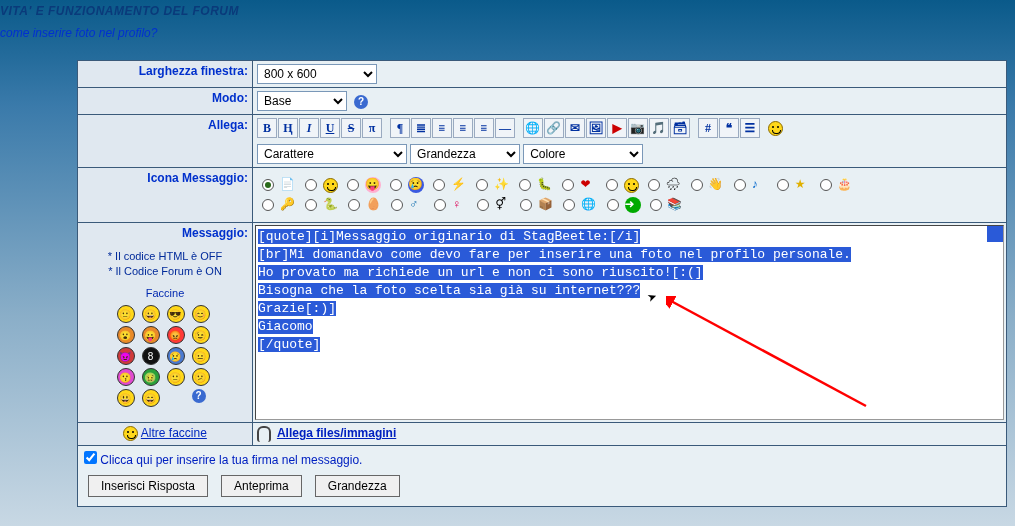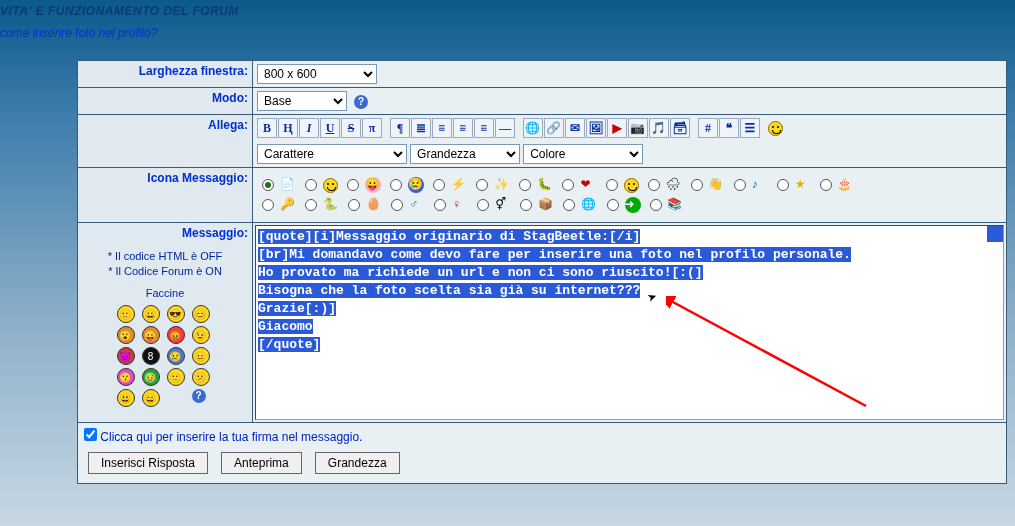--- a/index.html
+++ b/index.html
@@ -145,21 +145,21 @@
     font-size: 13px;
     padding: 2px;
     overflow: hidden;
   }
   .msg-area .hl {
     background: #2a5ad8;
     color: #fff;
     display: inline;
     line-height: 18px;
   }
-  .msg-area .line { margin-bottom: 0px; white-space: pre; font-weight: bold; }
+  .msg-area .line { margin-bottom: 0px; white-space: pre; }
   .scroll-handle {
     position:absolute;
     right:0; top:0;
     width:16px; height:16px;
     background:#2a5ad8;
   }
   .cursor-arrow {
     position:absolute;
     left:392px;
     top:62px;
@@ -371,20 +371,30 @@
                 <marker id="ah" markerWidth="8" markerHeight="8" refX="1" refY="3" orient="auto">
                   <path d="M0,0 L0,6 L7,3 z" fill="#ff0000"></path>
                 </marker>
               </defs>
           <line x1="200" y1="110" x2="5" y2="5" stroke="#ff0000" stroke-width="2.5" marker-end="url(#ah)"></line>
         </svg>
       </div>
     </td>
   </tr>
   <tr>
+    <td class="label-cell" style="text-align:center; font-weight:normal">
+      <span class="smiley-yellow"></span>
+      <a href="#" style="color:#0028c0">Altre faccine</a>
+    </td>
+    <td class="content-cell attach-row">
+      <span class="clip-icon"></span>
+      <a href="#" style="color:#0020c0; font-weight:bold">Allega files/immagini</a>
+    </td>
+  </tr>
+  <tr>
     <td class="content-cell" colspan="2">
       <div class="sig-row">
         <input type="checkbox" checked="" style="">
         <span>Clicca qui per inserire la tua firma nel messaggio.</span>
       </div>
       <div class="btn-row">
         <button class="btn">Inserisci Risposta</button>
         <button class="btn">Anteprima</button>
         <button class="btn">Grandezza</button>
       </div>

